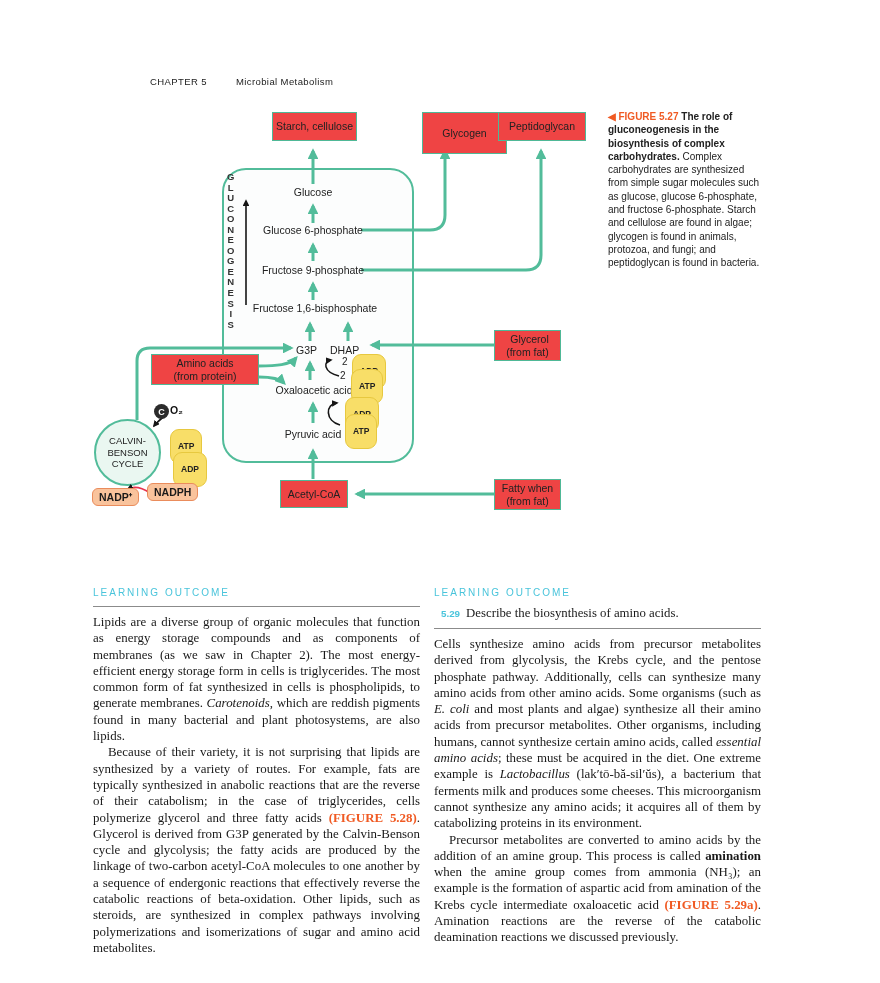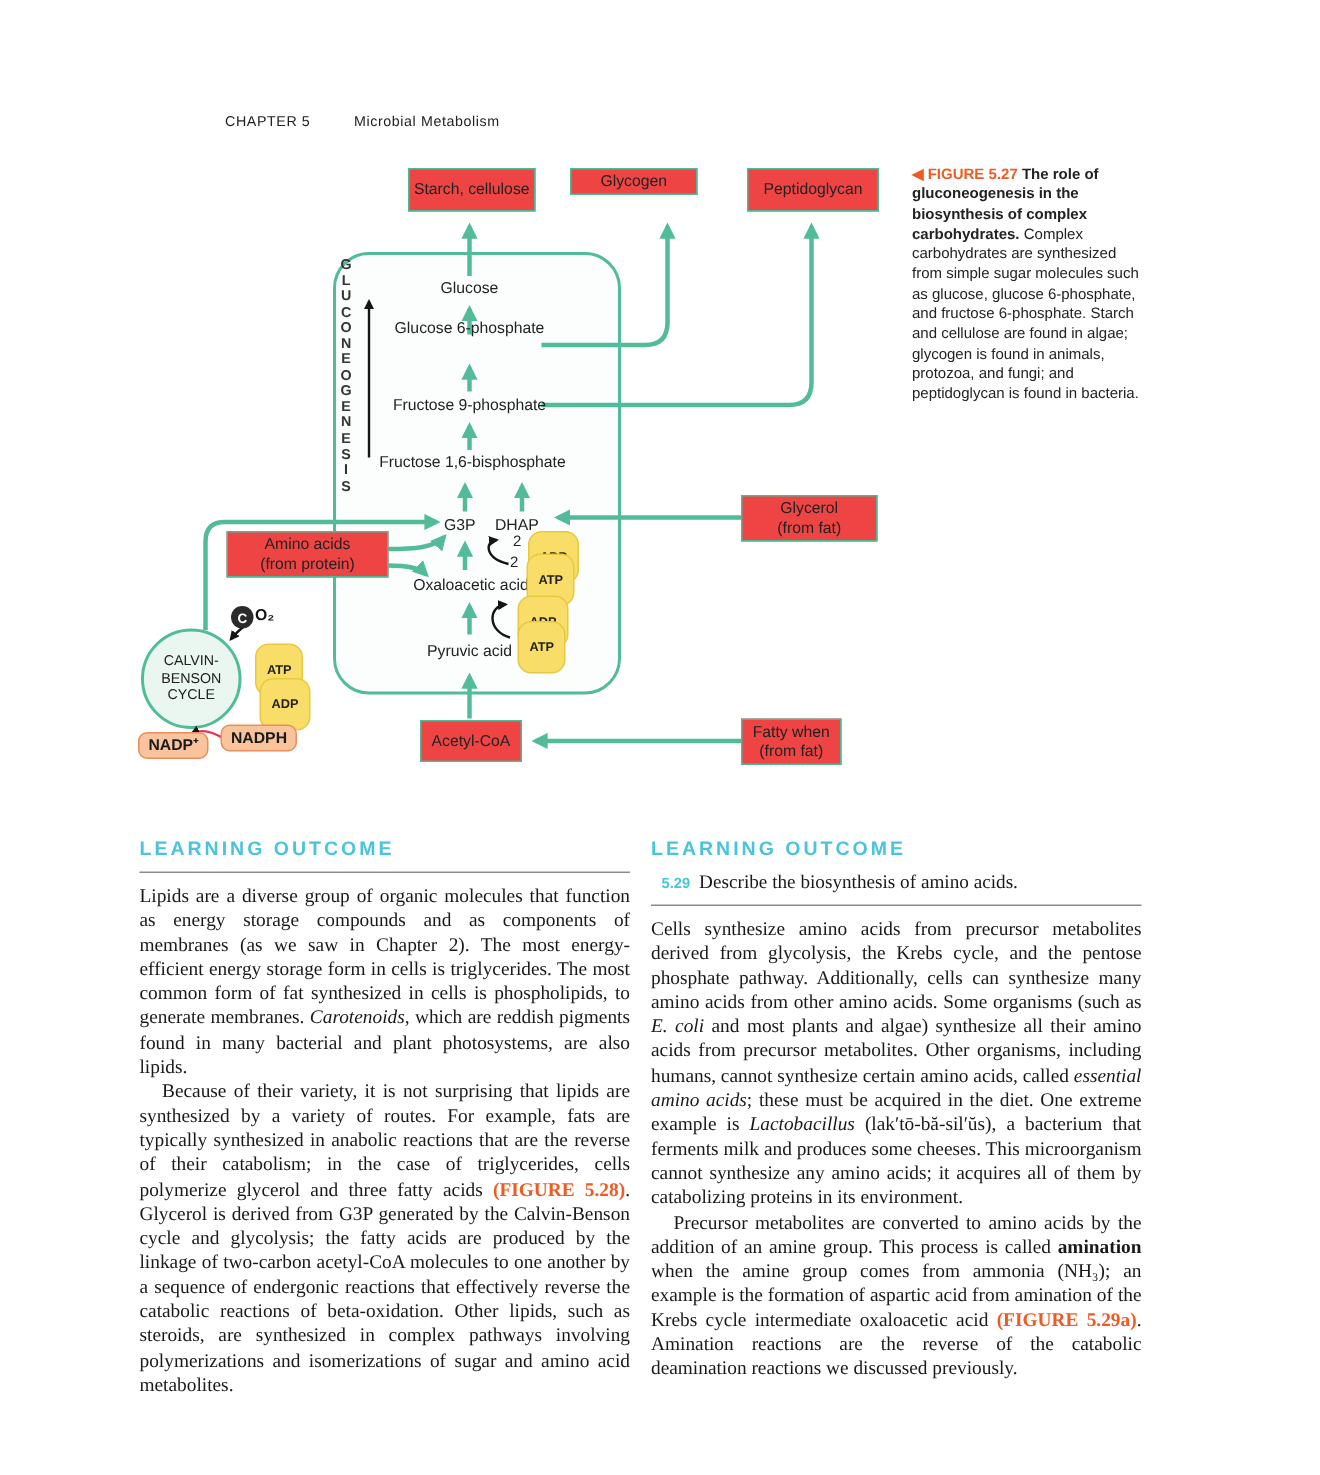--- a/index.html
+++ b/index.html
@@ -52,21 +52,21 @@
   .co2 .o2 { font-size:10.5px; font-weight:bold; color:#111; margin-left:1px; }
   
   .fig-caption {
     position:absolute; left:608px; top:110px; width:153px; z-index:3;
     font-size:10px; line-height:13.3px; color:#222; text-align:left;
   }
   
   .col { position:absolute; top:558px; width:327px; }
   .col.left { left:93px; } .col.right { left:434px; }
   .sec-head { font-size:18px; color:#2B6FC2; margin-bottom:9px; font-weight:normal; }
-  .lo-head { font-size:13px; font-weight:bold; letter-spacing:2px; color:#49C4DB; margin-bottom:8px; }
+  .lo-head { font-size:10px; font-weight:normal; letter-spacing:2px; color:#49C4DB; margin-bottom:8px;margin-top:29px; }
   .outcome { font-family:"Liberation Serif", serif; font-size:12.8px; color:#191919; margin-left:7px; margin-bottom:7px; }
   .outcome .num { font-family:"Liberation Sans", sans-serif; font-size:9.8px; font-weight:bold; color:#49C4DB; margin-right:6px; }
   .rule { border:none; border-top:1px solid #8b8b8b; margin:0 0 7px 0; }
   .body-text p {
     font-family:"Liberation Serif", serif; font-size:12.9px; line-height:16.3px;
     color:#191919; text-align:justify;
   }
   .body-text p.indent { text-indent:15px; }
   .s-i { font-style:italic; }
   .s-b { font-weight:bold; }
@@ -136,32 +136,32 @@
       <path d="M246,305 V201" marker-end="url(#blk)"></path>
       <path d="M167,414 Q158,421 154,426" marker-end="url(#blk)"></path>
       <path d="M186,434 C169,439 169,456 180,461" marker-end="url(#blk)"></path>
       <path d="M339,376 C323,372 323,361 331,360" marker-end="url(#blk)"></path>
       <path d="M340,425 C325,421 325,404 337,403" marker-end="url(#blk)"></path>
       <path d="M150,493 C141,487 134,486 128,489" stroke="#e8334e" marker-end="url(#blk)"></path>
     </g>
   </svg>
 
   <div class="dg-box" style="left:272px;top:112px;width:85px;height:29px;">Starch, cellulose</div>
-  <div class="dg-box" style="left:380px;top:112px;width:85px;height:18px;">Glycogen</div>
+  <div class="dg-box" style="left:422px;top:112px;width:85px;height:42px;">Glycogen</div>
   <div class="dg-box" style="left:498px;top:112px;width:88px;height:29px;">Peptidoglycan</div>
-  <div class="dg-box" style="left:494px;top:330px;width:91px;height:31px;">Glycerol
+  <div class="dg-box" style="left:494px;top:330px;width:67px;height:31px;text-align:right;">Glycerol
 (from fat)</div>
   <div class="dg-box" style="left:494px;top:479px;width:67px;height:31px;">Fatty when
 (from fat)</div>
   <div class="dg-box" style="left:151px;top:354px;width:108px;height:31px;">Amino acids
 (from protein)</div>
   <div class="dg-box" style="left:280px;top:480px;width:68px;height:28px;">Acetyl-CoA</div>
 
   <div class="dg-label" style="left:283px;top:186px;width:60px;">Glucose</div>
-  <div class="dg-label" style="left:253px;top:213px;width:120px;">Glucose 6-phosphate</div>
+  <div class="dg-label" style="left:253px;top:224px;width:120px;">Glucose 6-phosphate</div>
   <div class="dg-label" style="left:253px;top:264px;width:120px;">Fructose 9-phosphate</div>
   <div class="dg-label" style="left:245px;top:302px;width:140px;">Fructose 1,6-bisphosphate</div>
   <div class="dg-label" style="left:296px;top:344px;">G3P</div>
   <div class="dg-label" style="left:330px;top:344px;">DHAP</div>
   <div class="dg-label" style="left:254px;top:384px;width:120px;">Oxaloacetic acid</div>
   <div class="dg-label" style="left:263px;top:428px;width:100px;">Pyruvic acid</div>
 
   <div class="co2" style="left:154px;top:404px;">
     <span class="cball">C</span>
     <span class="o2">O₂</span>

